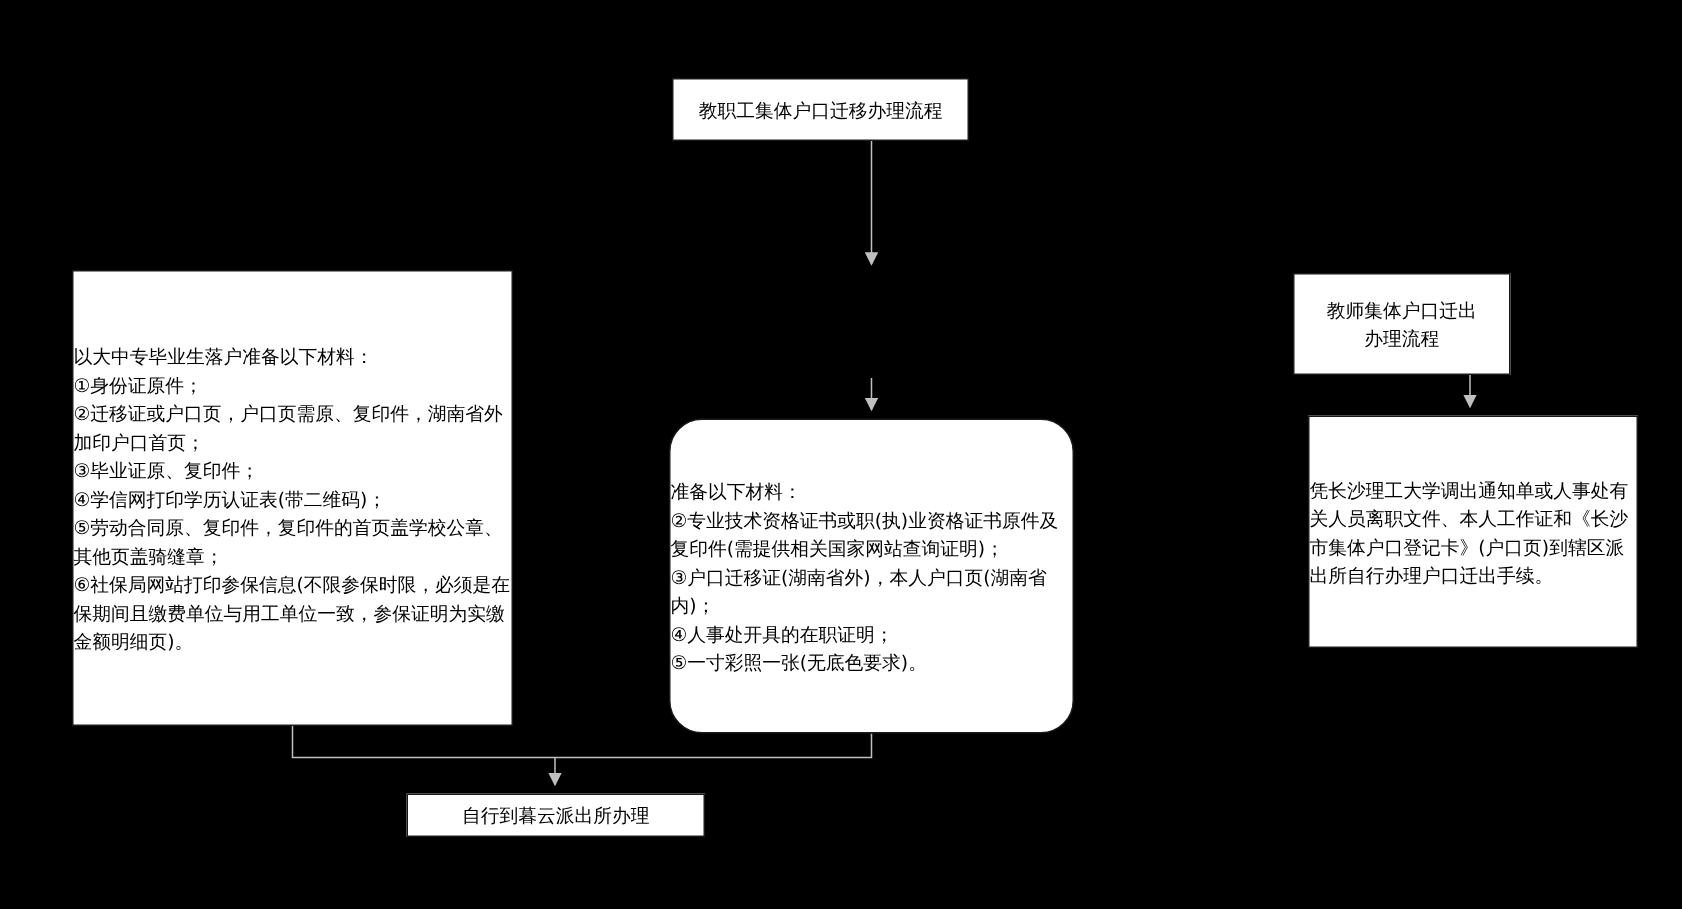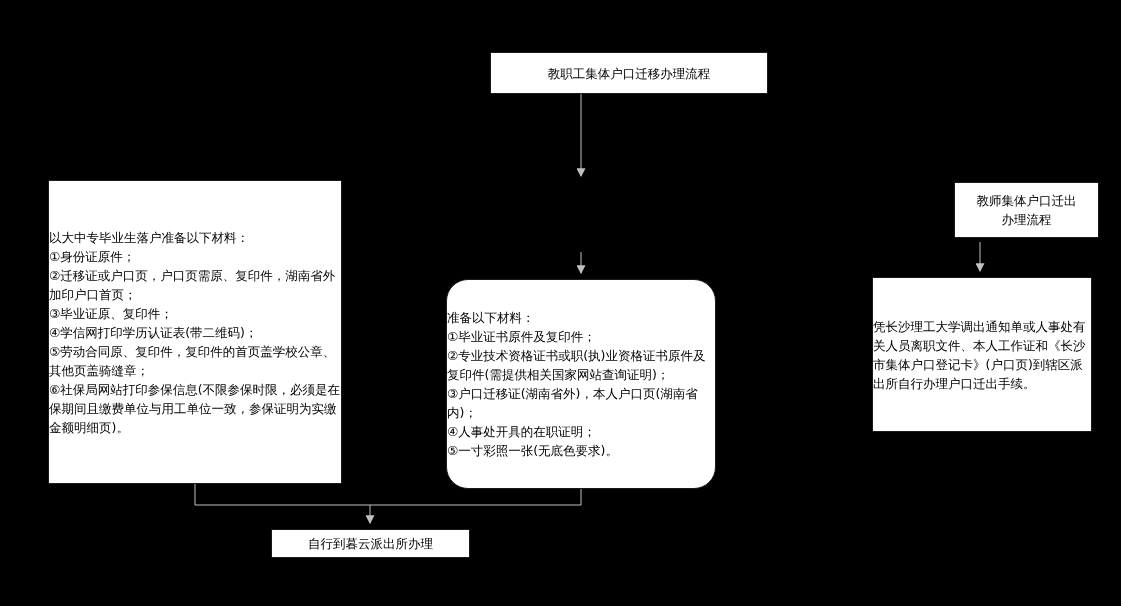--- a/index.html
+++ b/index.html
@@ -40,24 +40,24 @@
   }
   .text-box {
     display: flex;
     flex-direction: column;
     justify-content: center;
     text-align: left;
     padding: 8px 0;
   }
   .text-box .line { display: block; }
 
-  #top-box        { left: 490px; top: 52px;  width: 278px; height: 42px; }
+  #top-box        { left: 448px; top: 52px;  width: 198px; height: 42px; }
   #left-box       { left: 48px;  top: 180px; width: 294px; height: 304px; }
   #mid-box        { left: 514px; top: 182px; width: 135px; height: 70px; }
-  #right-box      { left: 954px; top: 182px; width: 145px; height: 56px; }
+  #right-box      { left: 862px; top: 182px; width: 145px; height: 68px; }
   #mid-lower-box  { left: 446px; top: 279px; width: 270px; height: 210px; border-radius: 22px; }
   #right-lower-box{ left: 872px; top: 277px; width: 220px; height: 155px; }
   #bottom-box     { left: 271px; top: 529px; width: 199px; height: 29px; }
 </style>
 </head>
 <body>
 
 <div class="canvas">
 
   <svg class="connectors" width="1121" height="606">
@@ -88,21 +88,20 @@
   </div>
 
 
   <div class="box center-box" id="right-box">
     <span class="line">教师集体户口迁出</span>
     <span class="line">办理流程</span>
   </div>
 
   <div class="box text-box" id="mid-lower-box">
     <span class="line">准备以下材料：</span>
-    <span class="line">①毕业证书原件及复印件；</span>
     <span class="line">②专业技术资格证书或职(执)业资格证书原件及复印件(需提供相关国家网站查询证明)；</span>
     <span class="line">③户口迁移证(湖南省外)，本人户口页(湖南省内)；</span>
     <span class="line">④人事处开具的在职证明；</span>
     <span class="line">⑤一寸彩照一张(无底色要求)。</span>
   </div>
 
   <div class="box text-box" id="right-lower-box">
     <span class="line">凭长沙理工大学调出通知单或人事处有关人员离职文件、本人工作证和《长沙市集体户口登记卡》(户口页)到辖区派出所自行办理户口迁出手续。</span>
   </div>
 

